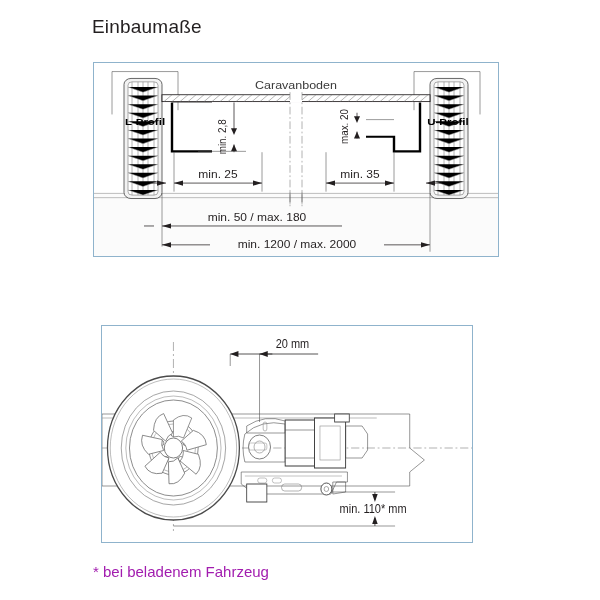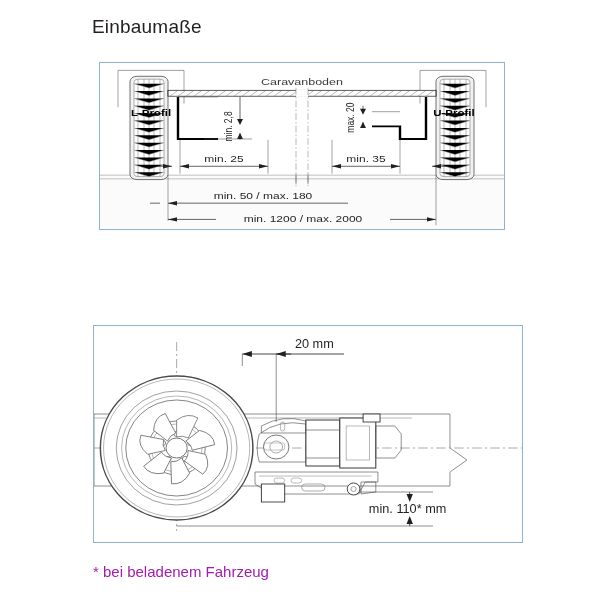--- a/index.html
+++ b/index.html
@@ -18,22 +18,22 @@
     font-weight:normal;
     letter-spacing:0.2px;
     color:#231f20;
   }
   .frame{
     position:absolute;
     border:1px solid #8fb3cc;
     background:#ffffff;
     box-sizing:border-box;
   }
-  #frame-top{ left:99px; top:62px; width:406px; height:168px; }
-  #frame-bottom{ left:93px; top:325px; width:430px; height:218px; }
+  #frame-top{ left:93px; top:62px; width:406px; height:195px; }
+  #frame-bottom{ left:101px; top:325px; width:372px; height:218px; }
   .svgwrap{position:absolute;left:0;top:0;width:100%;height:100%;}
   #footnote{
     position:absolute;
     left:93px; top:563px;
     font-size:15px;
     color:#a21caf;
   }
   svg{display:block;}
   .lnthin{stroke:#4a4a4a;stroke-width:0.6;fill:none;}
   .lngray{stroke:#9a9a9a;stroke-width:0.7;fill:none;}

